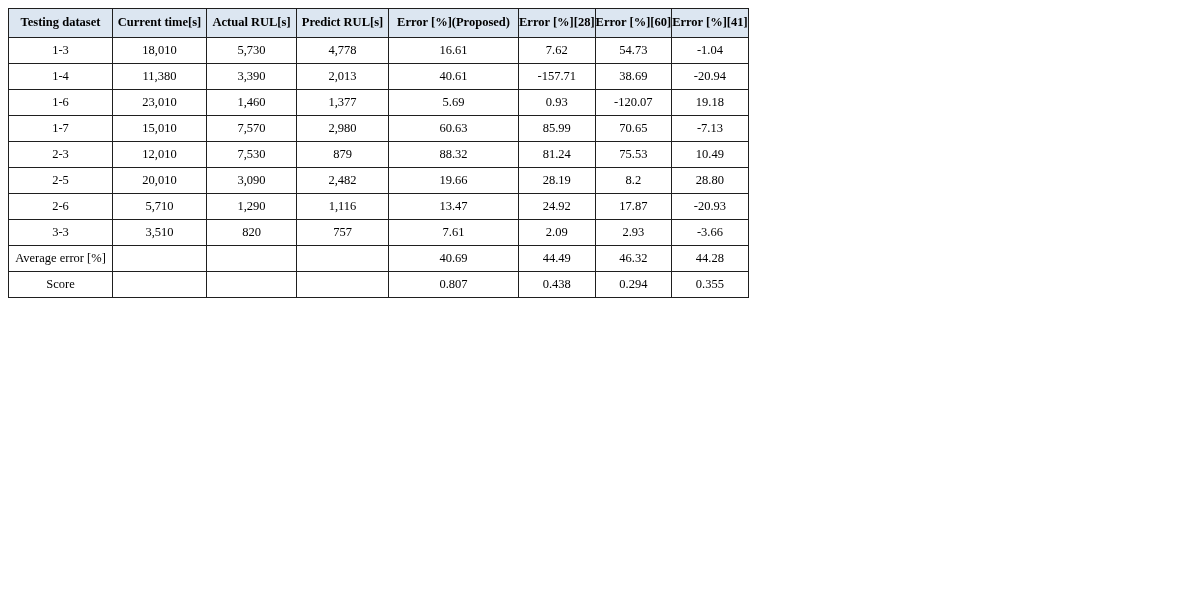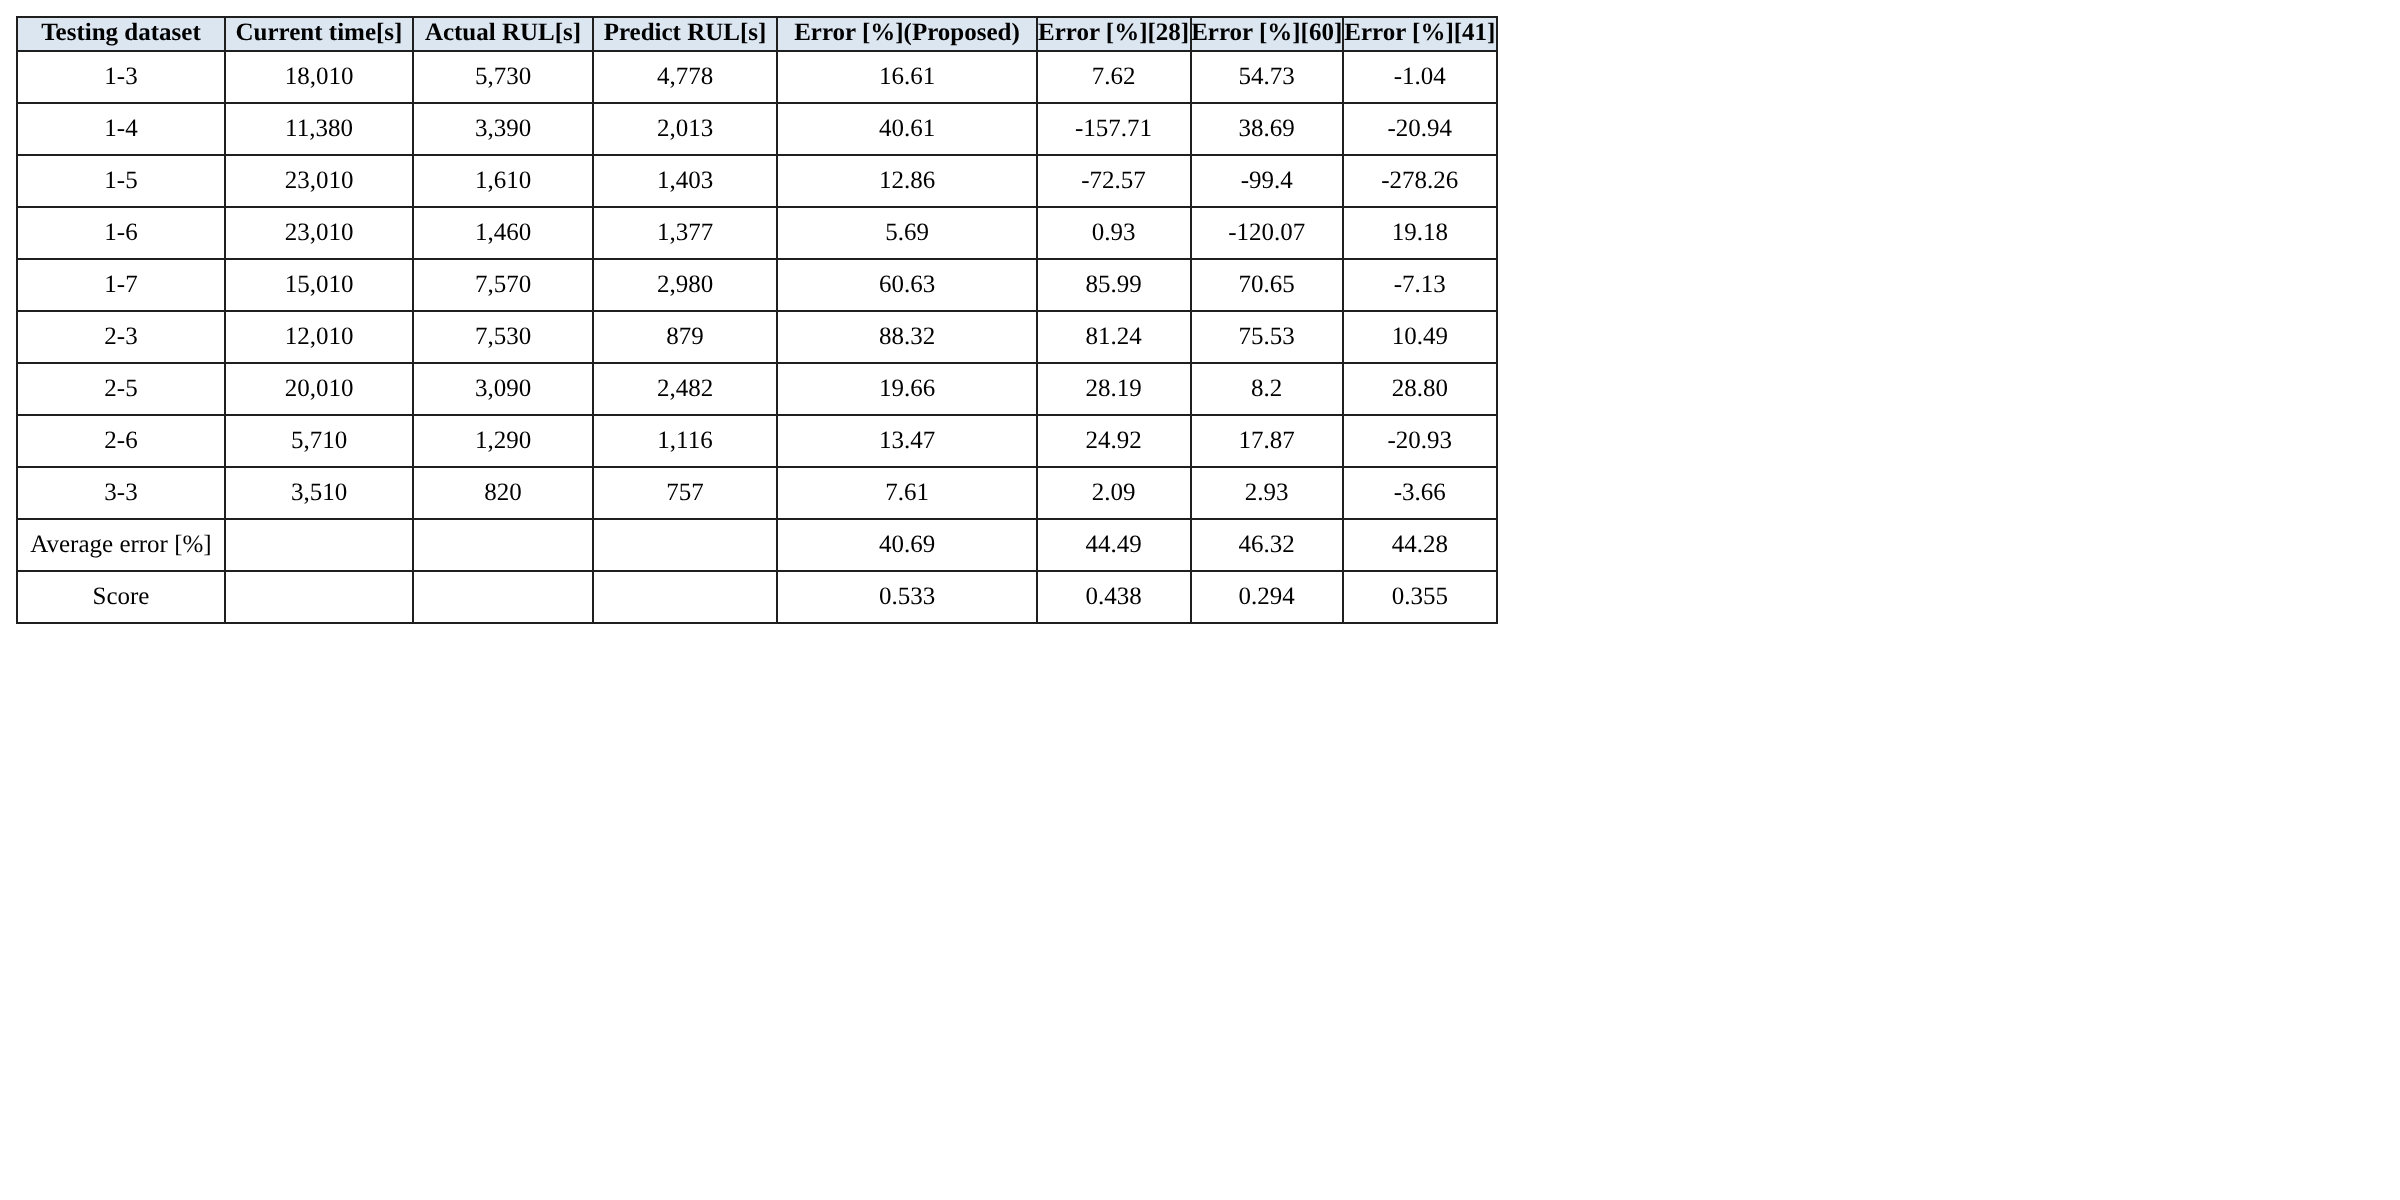--- a/index.html
+++ b/index.html
@@ -36,21 +36,21 @@
     text-align: center;
     vertical-align: middle;
     font-size: 12.5px;
     line-height: 1.1;
     padding: 0;
     box-sizing: border-box;
   }
   table.rul-table thead th {
     background: #dce6f1;
     font-weight: bold;
-    height: 17px;
+    height: 29px;
     font-family: "Liberation Serif", serif;
     white-space: nowrap;
   }
   table.rul-table tbody td {
     height: 26px;
     font-weight: normal;
     background: #ffffff;
   }
   
   col.c0 { width: 104px; }
@@ -103,30 +103,20 @@
         </tr>
         <tr>
           <td>1-4</td>
           <td>11,380</td>
           <td>3,390</td>
           <td>2,013</td>
           <td>40.61</td>
           <td>-157.71</td>
           <td>38.69</td>
           <td>-20.94</td>
-        </tr>
-        <tr>
-          <td>1-5</td>
-          <td>23,010</td>
-          <td>1,610</td>
-          <td>1,403</td>
-          <td>12.86</td>
-          <td>-72.57</td>
-          <td>-99.4</td>
-          <td>-278.26</td>
         </tr>
         <tr>
           <td>1-6</td>
           <td>23,010</td>
           <td>1,460</td>
           <td>1,377</td>
           <td>5.69</td>
           <td>0.93</td>
           <td>-120.07</td>
           <td>19.18</td>
@@ -189,21 +179,21 @@
           <td>40.69</td>
           <td>44.49</td>
           <td>46.32</td>
           <td>44.28</td>
         </tr>
         <tr>
           <td>Score</td>
           <td></td>
           <td></td>
           <td></td>
-          <td>0.533</td>
+          <td>0.807</td>
           <td>0.438</td>
           <td>0.294</td>
           <td>0.355</td>
         </tr>
       </tbody>
     </table>
   </div>
 </div>
 
 </body></html>

